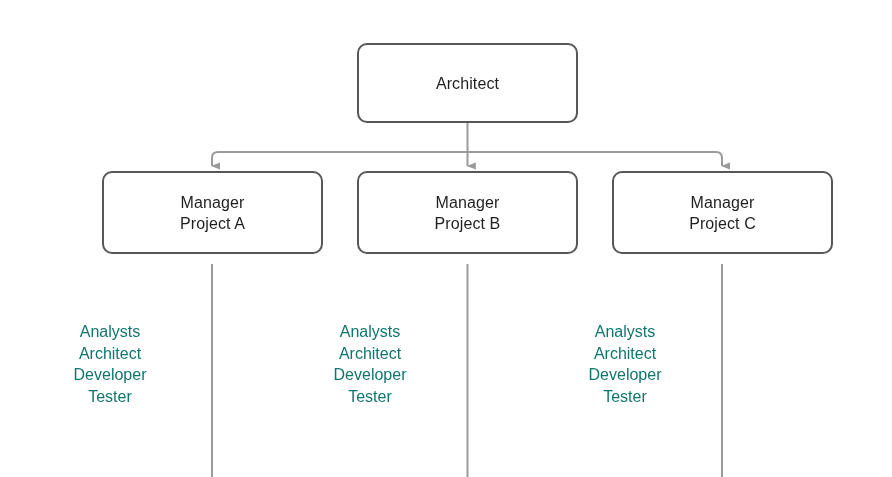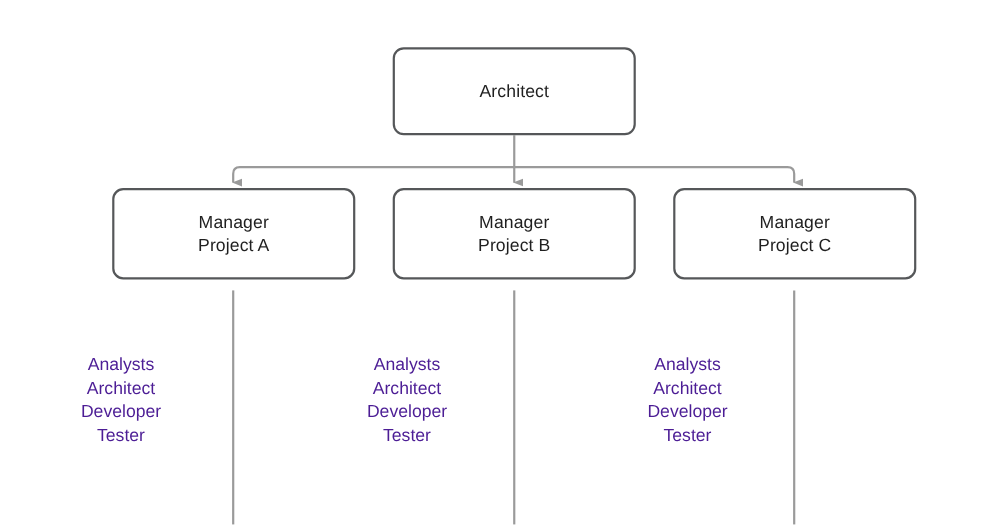--- a/index.html
+++ b/index.html
@@ -54,21 +54,21 @@
   .manager-a { left: 102px; }
   .manager-b { left: 357px; }
   .manager-c { left: 612px; }
   .roles-block {
     position: absolute;
     top: 321px;
     width: 180px;
     text-align: center;
     font-size: 16px;
     line-height: 21.5px;
-    color: #4c1d95;
+    color: #0f766e;
     white-space: pre-line;
   }
   .roles-a { left: 20px; }
   .roles-b { left: 280px; }
   .roles-c { left: 535px; }
 </style>
 </head>
 <body>
 
 <div id="canvas">

